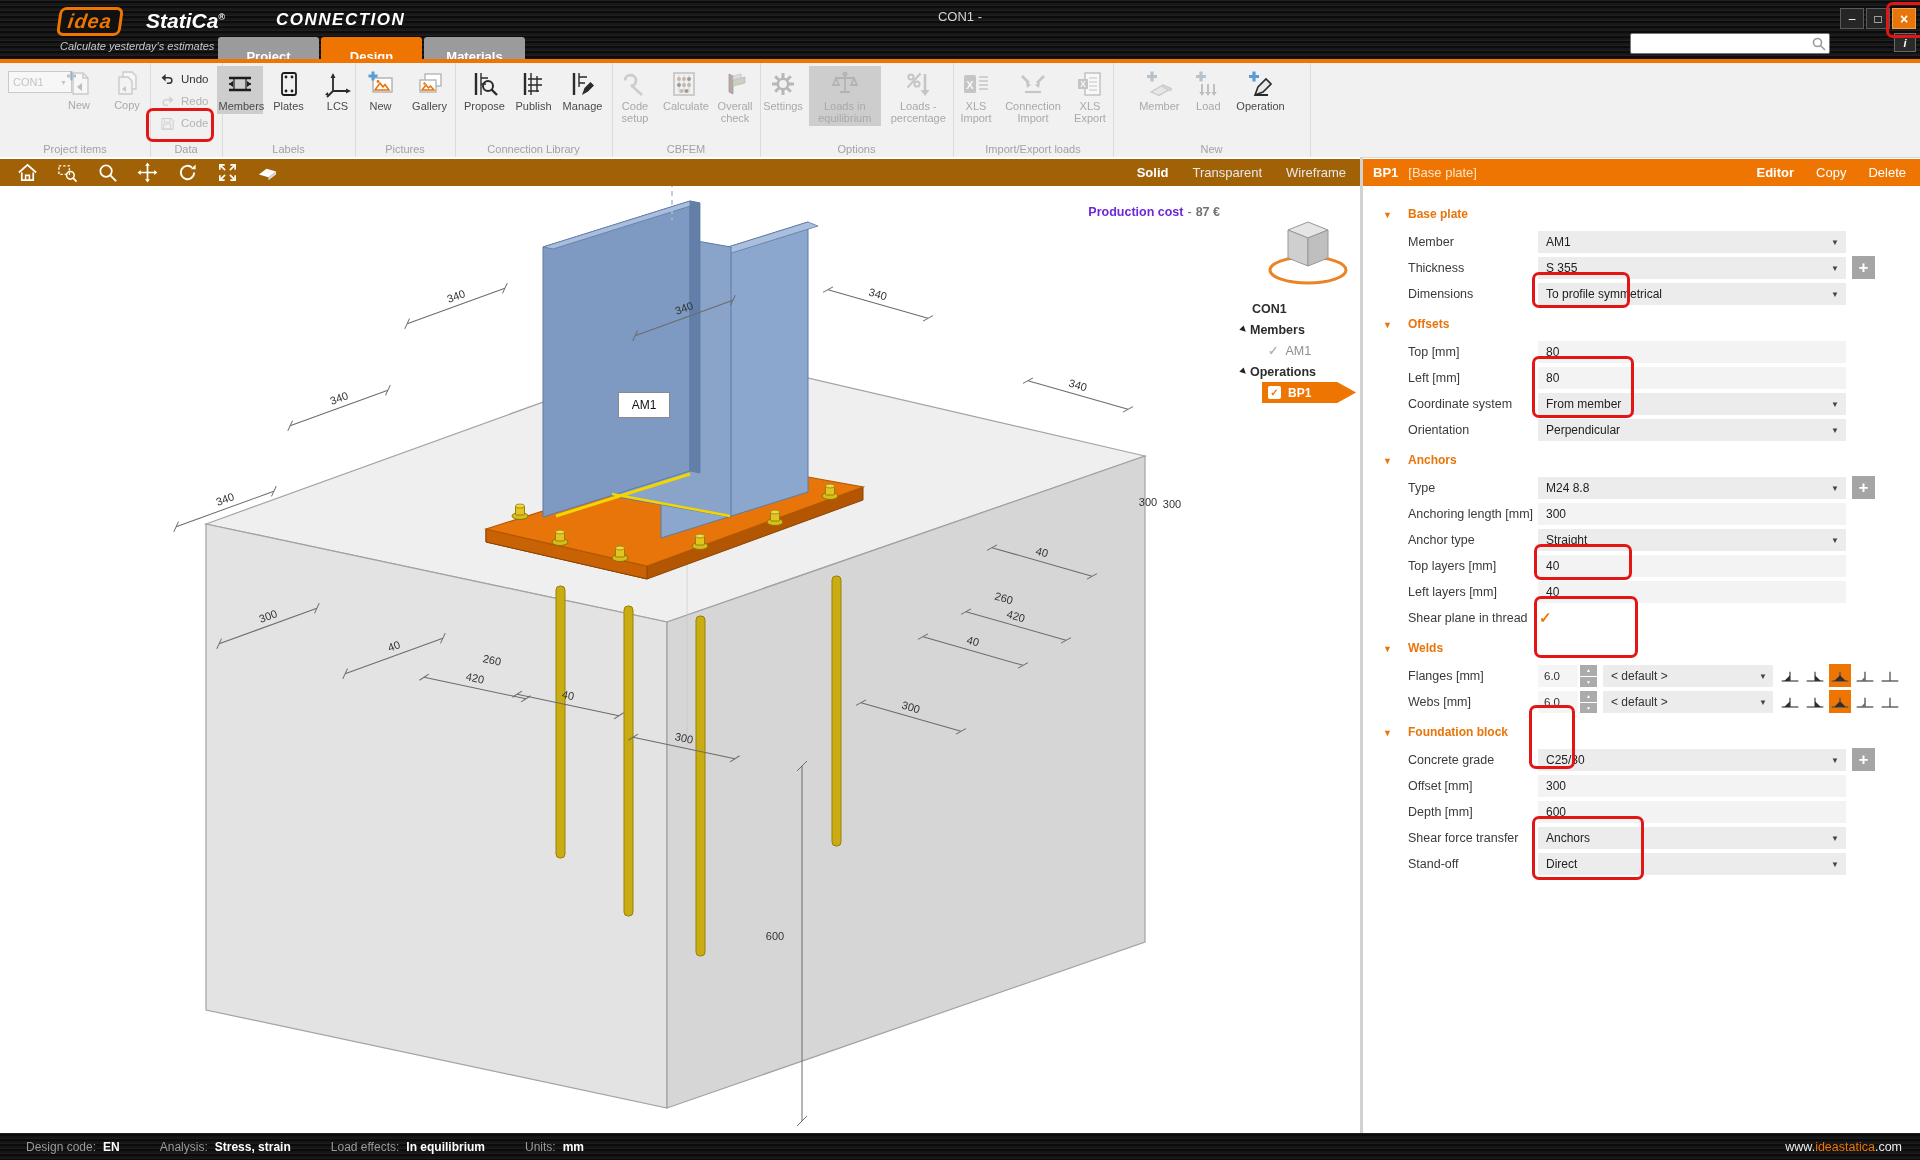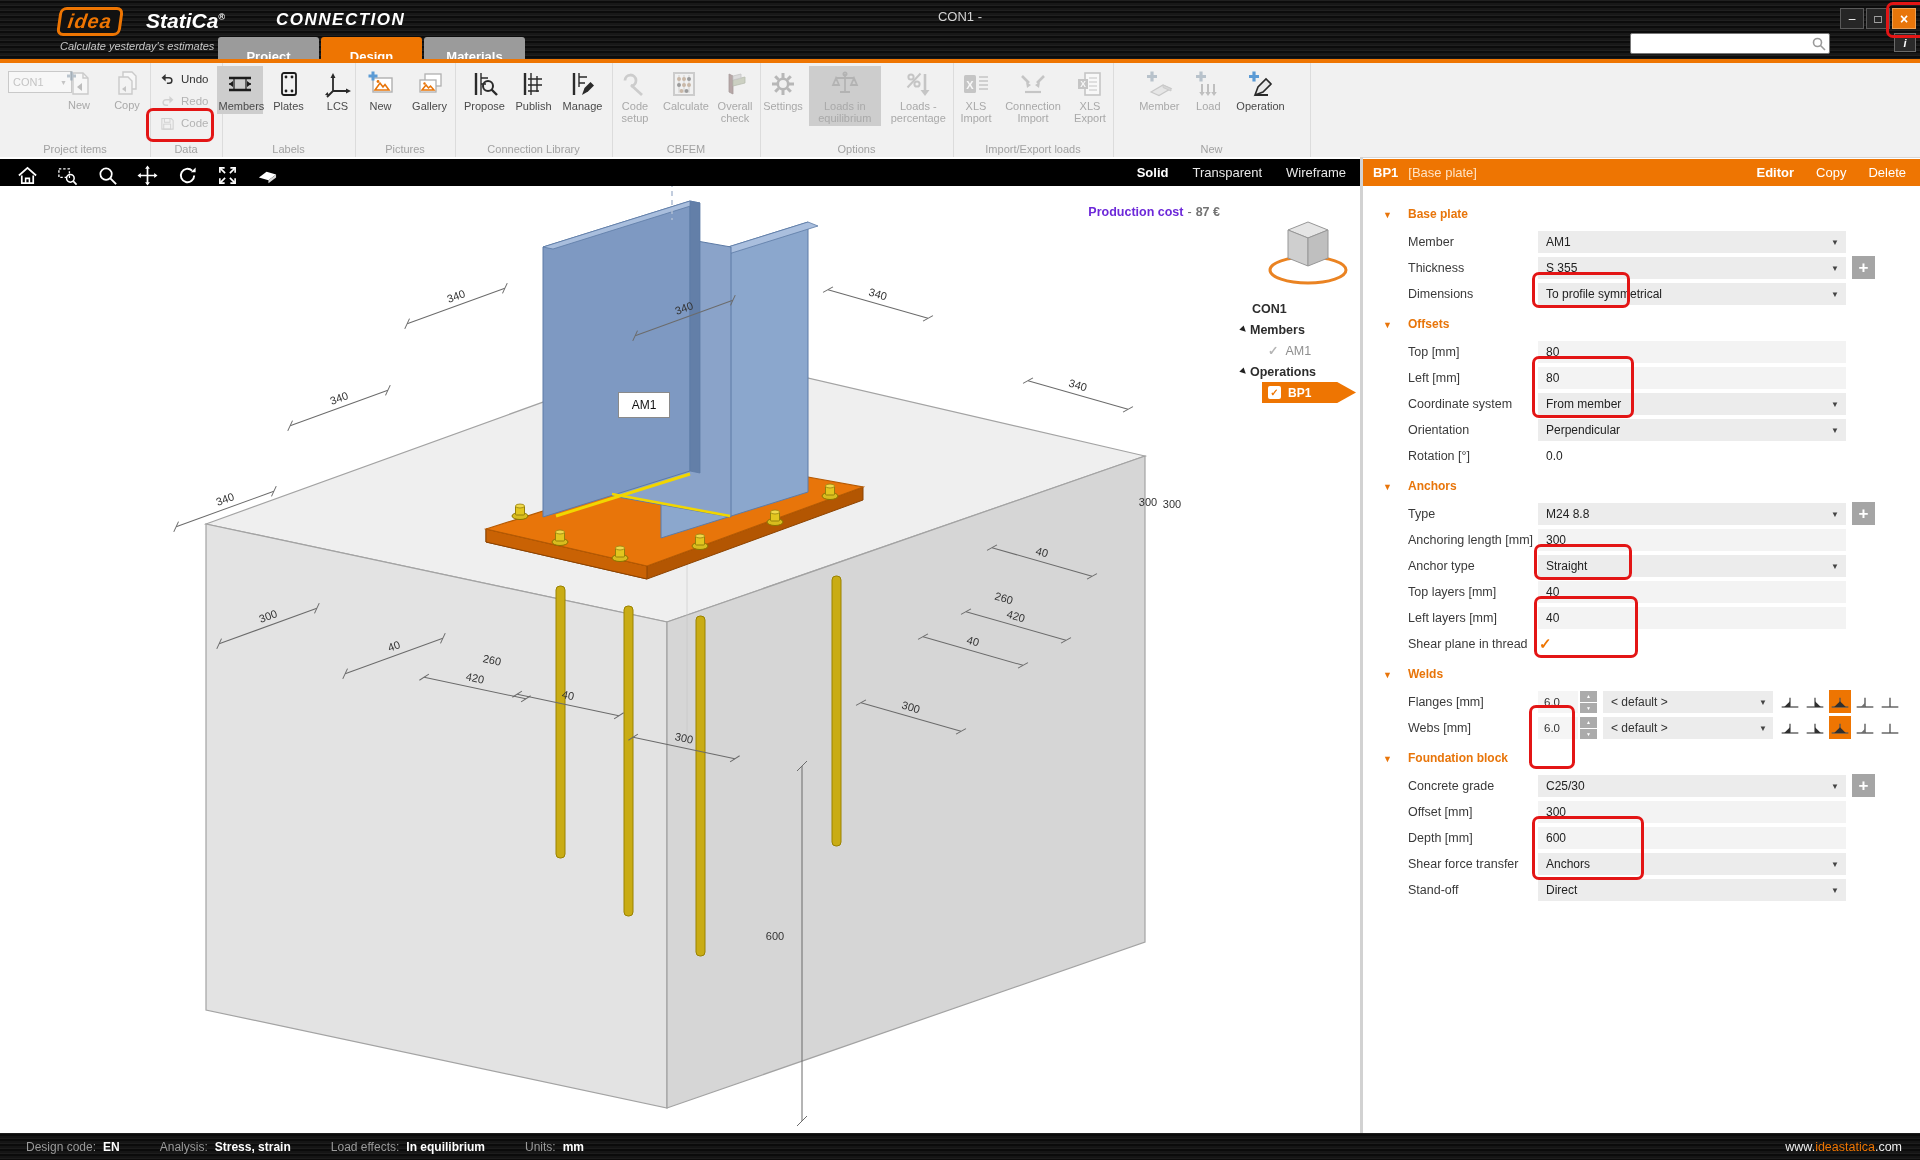--- a/index.html
+++ b/index.html
@@ -48,21 +48,21 @@
   .rbtn.dis .ric{opacity:.5;filter:grayscale(70%)}
   .sbtn{display:flex;align-items:center;gap:6px;height:22px;padding-left:10px;font-size:11.5px;color:#333}
   .sbtn svg{width:15px;height:15px}
   .sbtn.dis{color:#b3b3b3}
   .sbtn.dis svg{opacity:.5;filter:grayscale(80%)}
   .combo{position:absolute;left:8px;top:8px;width:54px;height:20px;background:#f7f7f7;border:1px solid #c9c9c9;
     display:flex;align-items:center;font-size:11px;color:#c4c4c4;padding:0 4px;justify-content:space-between}
 
   
   #viewport{position:absolute;left:0;top:157px;width:1360px;height:976px;background:#fff}
-  #vp-toolbar{position:absolute;left:0;top:2px;width:1360px;height:27px;background:#000000;display:flex;align-items:flex-end}
+  #vp-toolbar{position:absolute;left:0;top:2px;width:1360px;height:27px;background:#a16207;display:flex;align-items:center}
   #vp-toolbar .vic{width:26px;height:22px;margin-left:14px;display:flex;align-items:center;justify-content:center}
   #vp-toolbar .vic svg{width:21px;height:21px}
   #vp-modes{position:absolute;right:14px;top:0;height:27px;display:flex;align-items:center;gap:24px;
     color:#e8e8e8;font-size:13px}
   #vp-modes .mode.active{color:#fff;font-weight:bold}
   #scene,#dims{position:absolute;left:0;top:29px;width:1360px;height:947px}
   #dim-labels{position:absolute;left:0;top:29px;width:1360px;height:947px;pointer-events:none}
   .dimlab{position:absolute;font-size:11px;color:#333;white-space:nowrap;transform-origin:center}
   #production-cost{position:absolute;left:960px;top:48px;width:260px;text-align:right;font-size:12.5px}
   #production-cost .pc-l{color:#6d28d9;font-weight:bold}
@@ -820,26 +820,20 @@
           <span class="arr">▼</span>
         </div>
       </div>
       <div class="prow">
         <span class="plab">Orientation</span>
         <div class="ctl sel">
           <span class="v">Perpendicular</span>
           <span class="arr">▼</span>
         </div>
       </div>
-      <div class="prow">
-        <span class="plab">Rotation [°]</span>
-        <div class="ctl plain">
-          <span class="v">0.0</span>
-        </div>
-      </div>
     </div>
     <div class="psec">
       <div class="psec-h">
         <span class="tri">▼</span>
         <span class="ttl">Anchors</span>
       </div>
       <div class="prow">
         <span class="plab">Type</span>
         <div class="ctl sel">
           <span class="v">M24 8.8</span>

